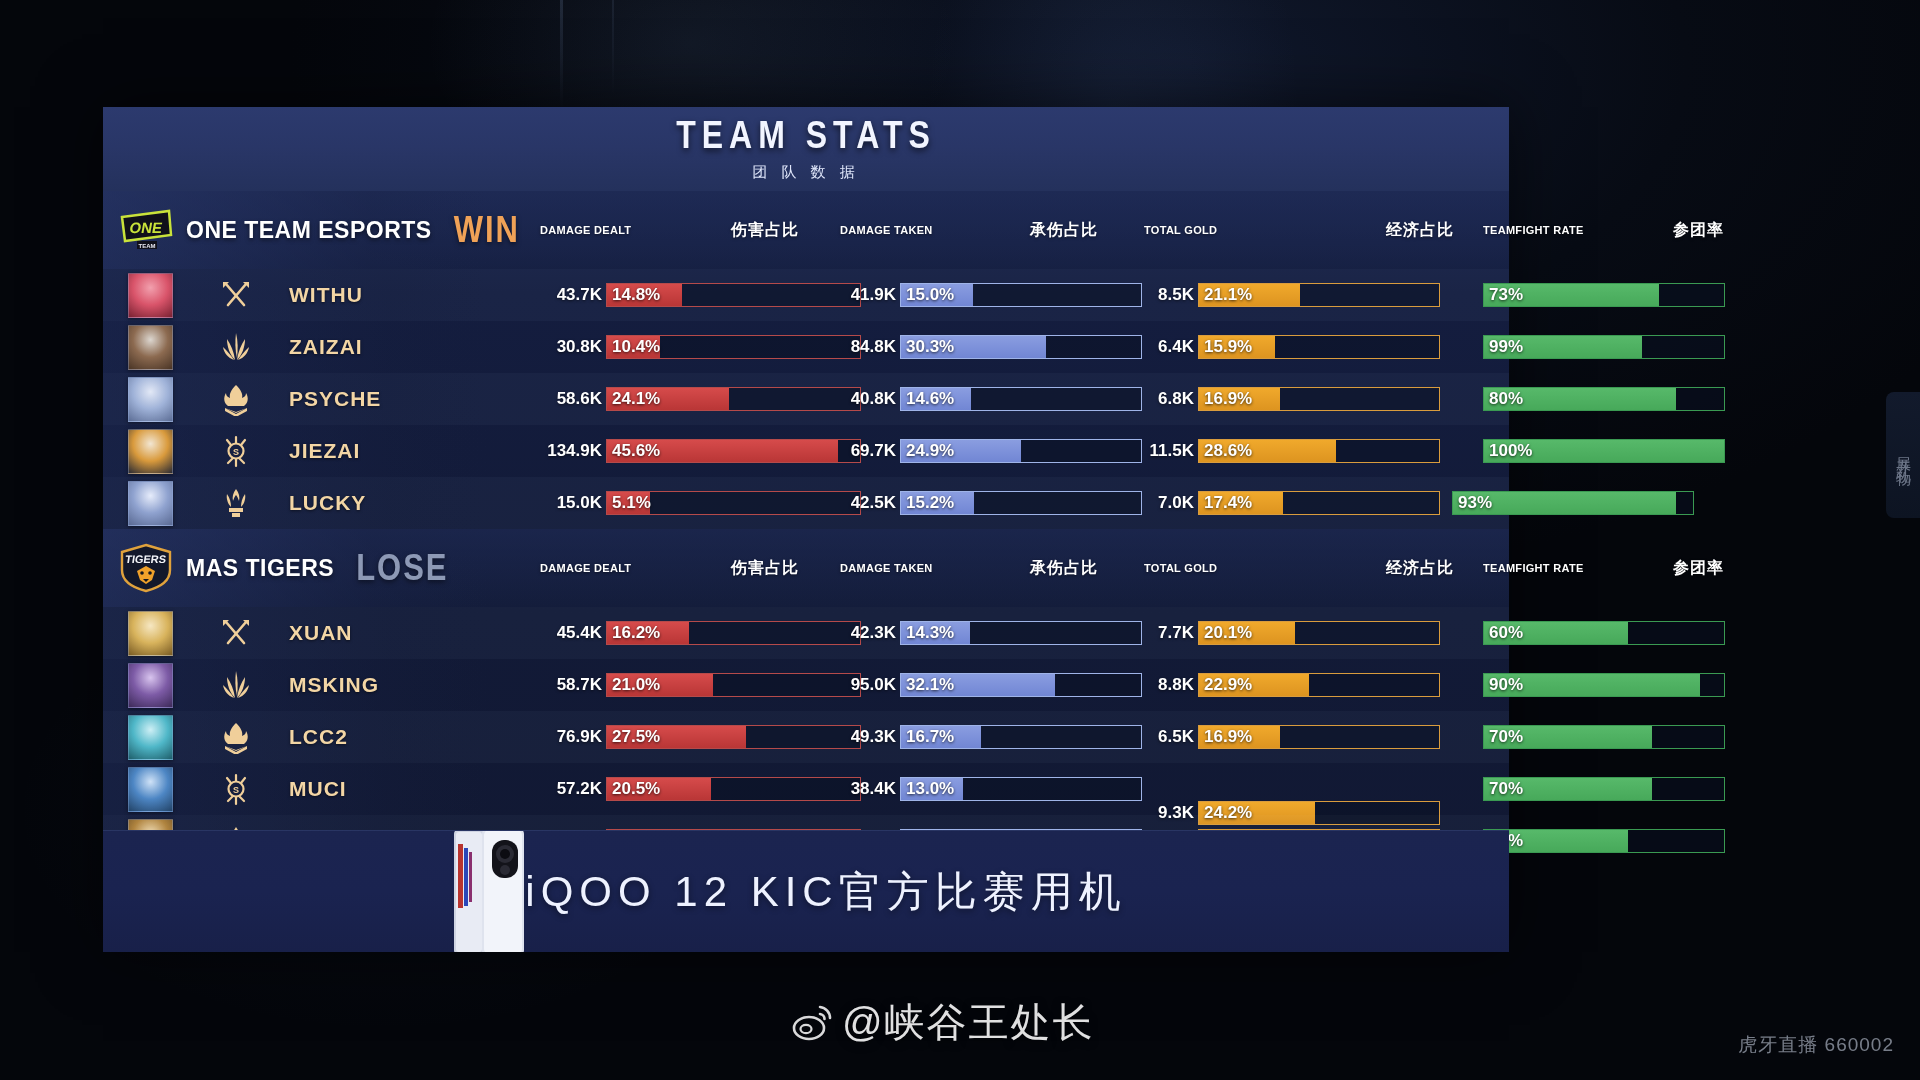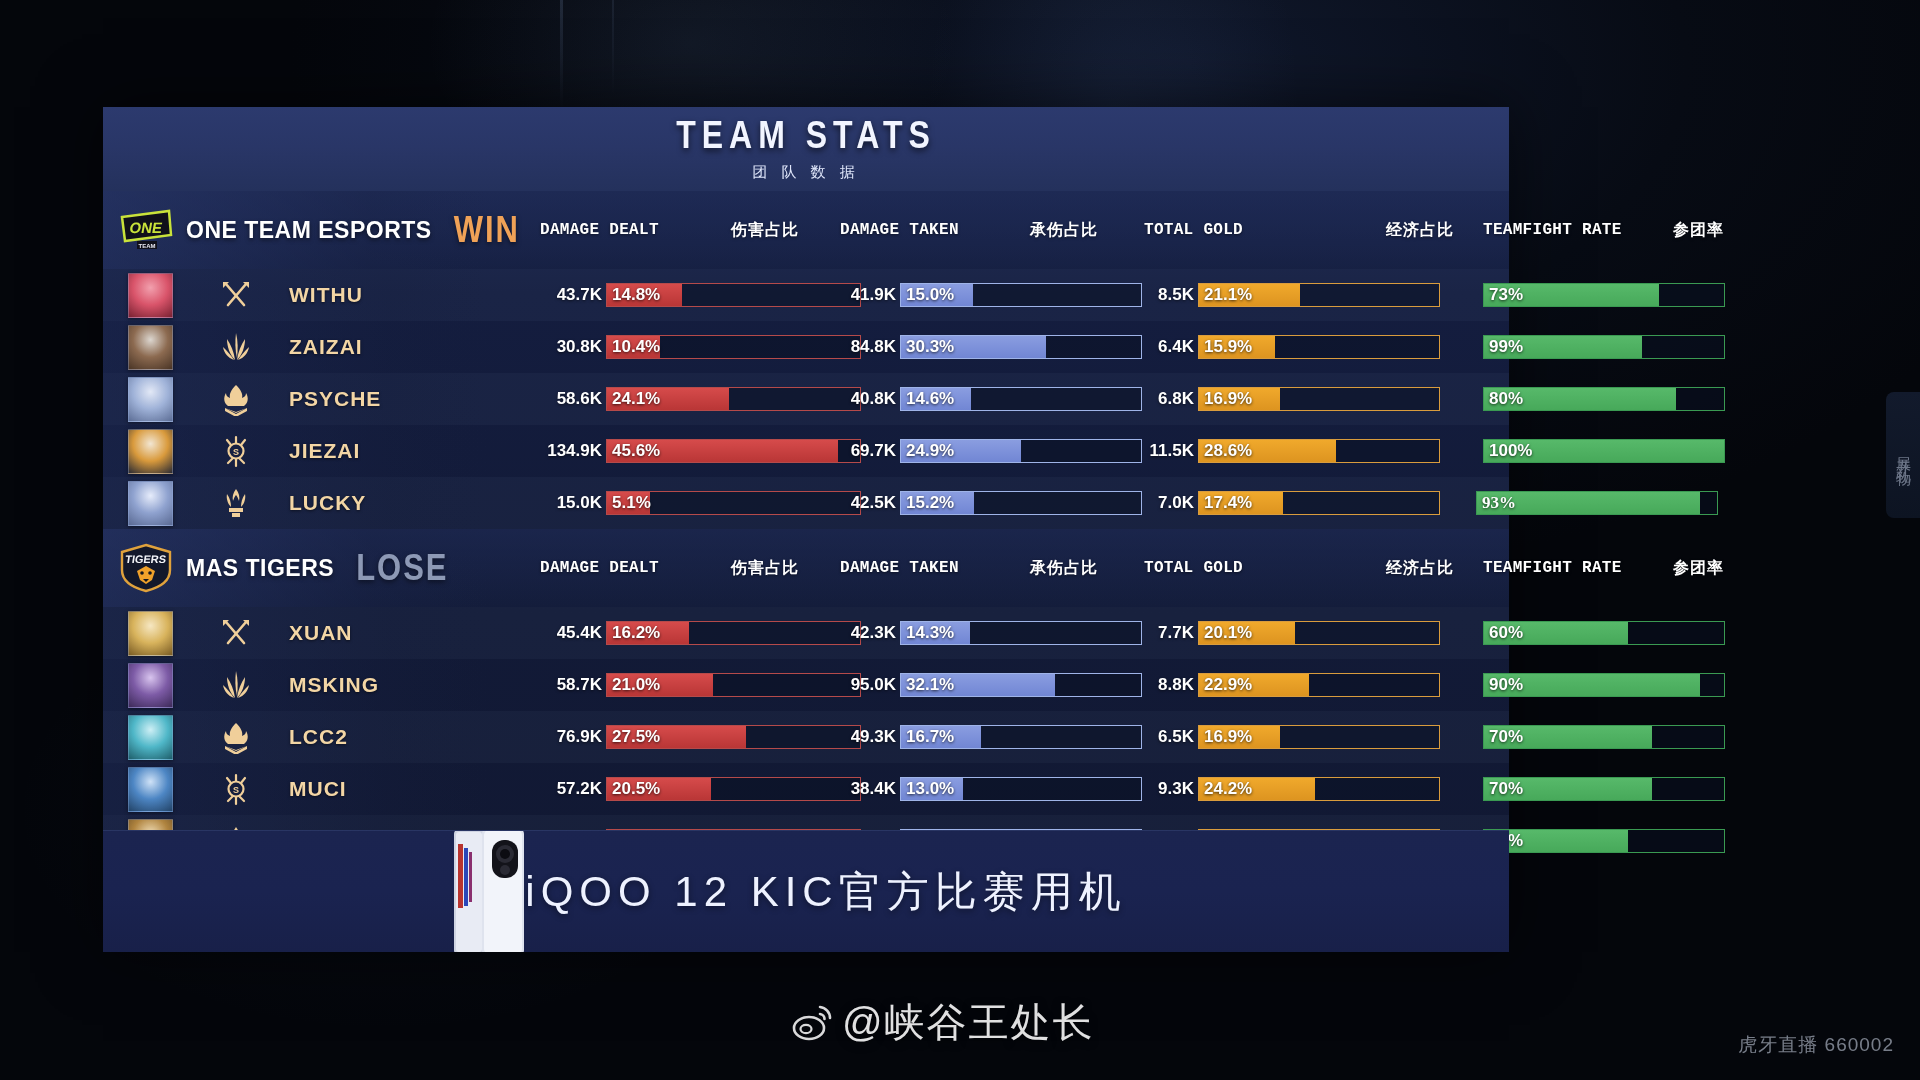--- a/index.html
+++ b/index.html
@@ -93,24 +93,23 @@
   .res-win  { color: #f0a257; text-shadow: 0 2px 5px rgba(0,0,0,.5); }
   .res-lose { color: #8d99b5; text-shadow: 0 2px 5px rgba(0,0,0,.5); }
 
   .col-heads {
     flex: 1; height: 100%;
     display: flex; align-items: center;
     position: relative;
   }
   .col-head { position: absolute; display: flex; align-items: baseline; }
   .ch-en {
-    font-size: 16px; font-weight: 700; color: #ffffff;
+    font-size: 11px; font-weight: 700; color: #ffffff;
     letter-spacing: .3px; white-space: nowrap;
     text-shadow: 0 1px 3px rgba(0,0,0,.55);
-    font-family: Liberation Mono, monospace;
   }
   .ch-cn {
     font-size: 16px; font-weight: 700; color: #ffffff;
     white-space: nowrap; letter-spacing: 1px;
     text-shadow: 0 1px 3px rgba(0,0,0,.55);
   }
 
   
   .rows { position: relative; }
   .prow {
@@ -498,21 +497,21 @@
                     <span class="pct">15.2%</span>
                   </span>
                 </div>
                 <div class="metric" style="left: 656px;">
                   <span class="m-val" style="width:50px">7.0K</span>
                   <span class="track t-gold" style="width:242px">
                     <span class="fill f-gold" style="width:34.80%"></span>
                     <span class="pct">17.4%</span>
                   </span>
                 </div>
-                <div class="metric" style="left: 988px; font-family: Liberation Serif, serif;">
+                <div class="metric" style="left: 964px;">
                   <span class="track t-tf" style="width:242px">
                     <span class="fill f-tf" style="width:93.00%"></span>
                     <span class="pct">93%</span>
                   </span>
                 </div>
               </div>
             </div>
           </div>
         </div>
         <div class="team-block">
@@ -719,21 +718,21 @@
                     <span class="pct">20.5%</span>
                   </span>
                 </div>
                 <div class="metric" style="left: 352px;">
                   <span class="m-val" style="width:56px">38.4K</span>
                   <span class="track t-taken" style="width:242px">
                     <span class="fill f-taken" style="width:26.00%"></span>
                     <span class="pct">13.0%</span>
                   </span>
                 </div>
-                <div class="metric" style="left: 656px;">
+                <div class="metric" style="left: 656px; margin-top: 24px;">
                   <span class="m-val" style="width:50px">9.3K</span>
                   <span class="track t-gold" style="width:242px">
                     <span class="fill f-gold" style="width:48.40%"></span>
                     <span class="pct">24.2%</span>
                   </span>
                 </div>
                 <div class="metric" style="left: 995px;">
                   <span class="track t-tf" style="width:242px">
                     <span class="fill f-tf" style="width:70.00%"></span>
                     <span class="pct">70%</span>

